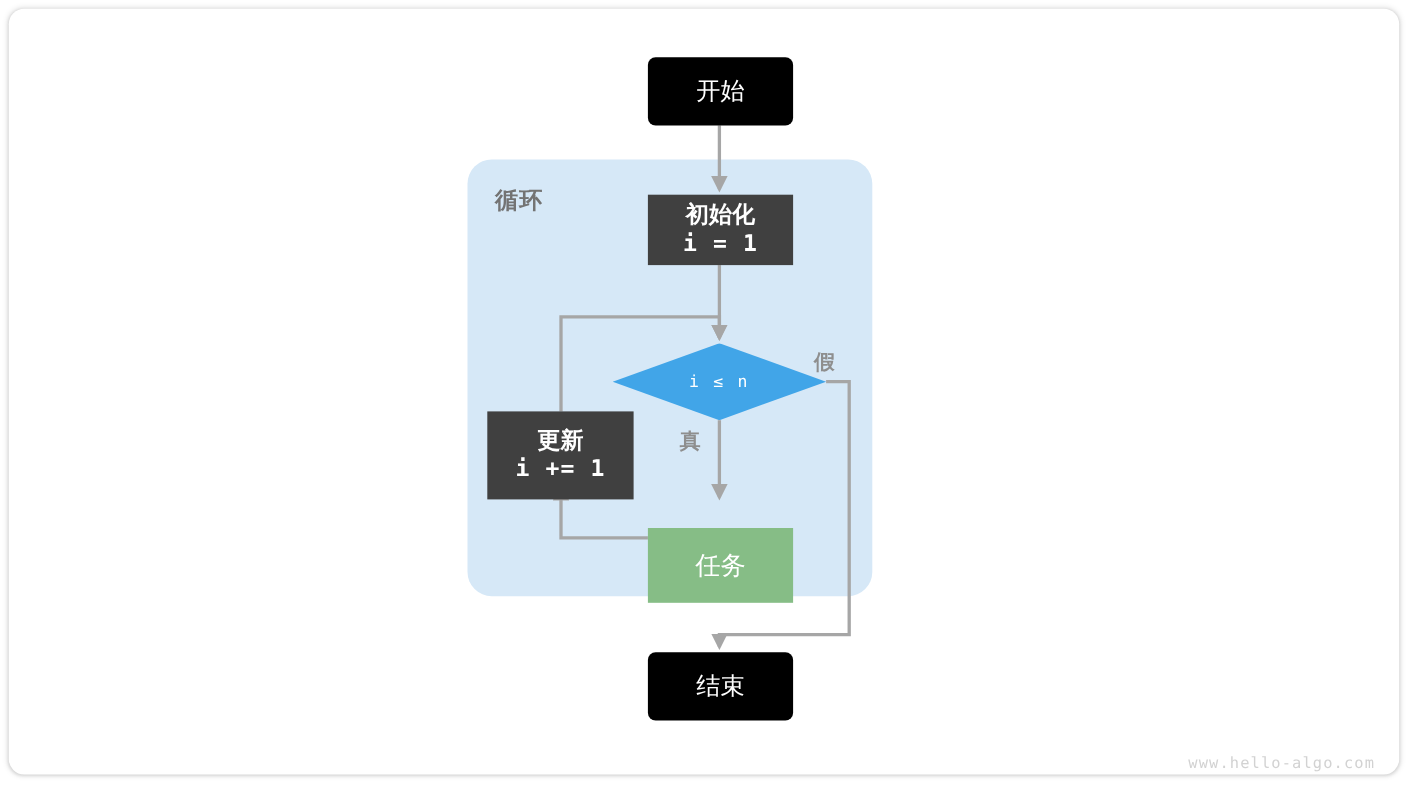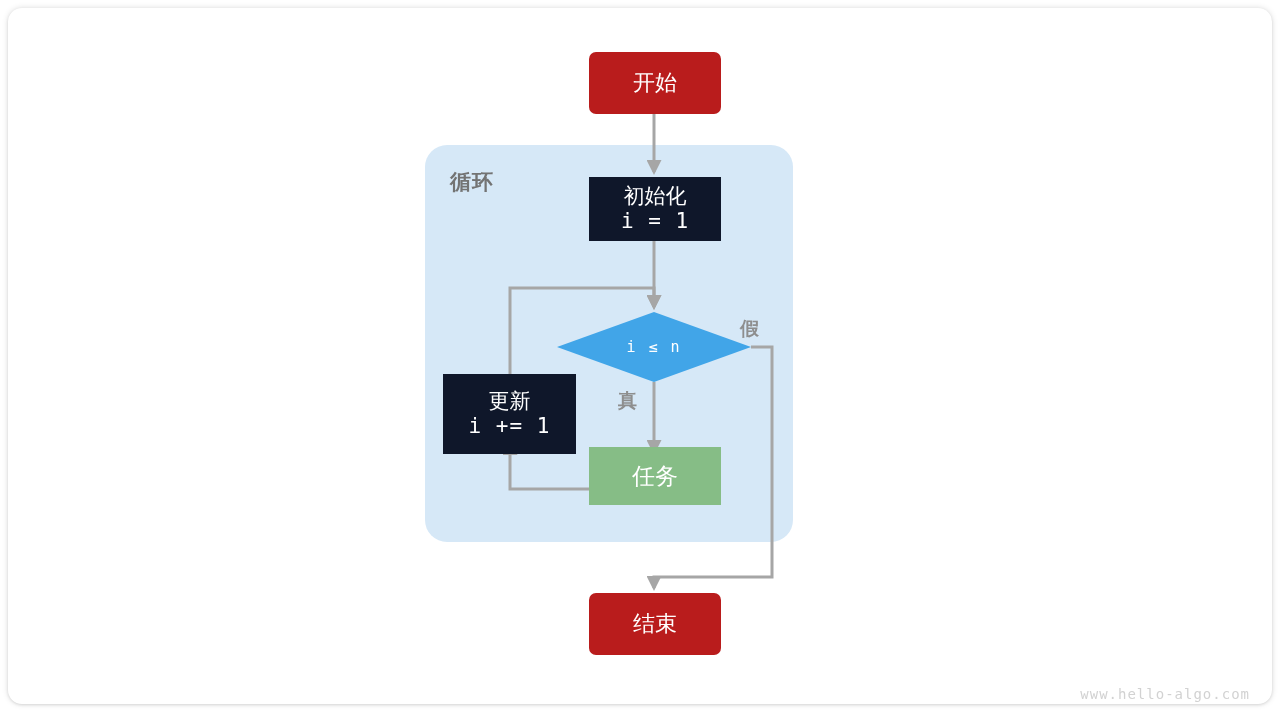--- a/index.html
+++ b/index.html
@@ -74,37 +74,37 @@
   }
   .node .line1 { font-size: 21px; }
   .node .line2 {
     font-size: 21px;
     font-family: "DejaVu Sans Mono", "Liberation Mono", monospace;
     letter-spacing: 1px;
   }
 
   
   .node-terminator {
-    background: #b91c1c;
+    background: #000000;
     border-radius: 7px;
   }
   .node-terminator .line1 { font-size: 22px; }
 
   
-  .node-blue { background: #0f172a; }
+  .node-blue { background: #404040; font-weight: bold; }
 
   
   .node-green { background: #86bd86; }
   .node-green .line1 { font-size: 23px; }
 
   #node-start { left: 589px; top: 52px;  width: 132px; height: 62px; }
   #node-end   { left: 589px; top: 593px; width: 132px; height: 62px; text-align: center; }
   #node-init  { left: 589px; top: 177px; width: 132px; height: 64px; }
   #node-update{ left: 443px; top: 374px; width: 133px; height: 80px; }
-  #node-task  { left: 589px; top: 447px; width: 132px; height: 58px; }
+  #node-task  { left: 589px; top: 480px; width: 132px; height: 68px; }
 
   
   #node-cond {
     position: absolute;
     left: 557px;
     top: 312px;
     width: 194px;
     height: 70px;
   }
   #node-cond .diamond-shape {

